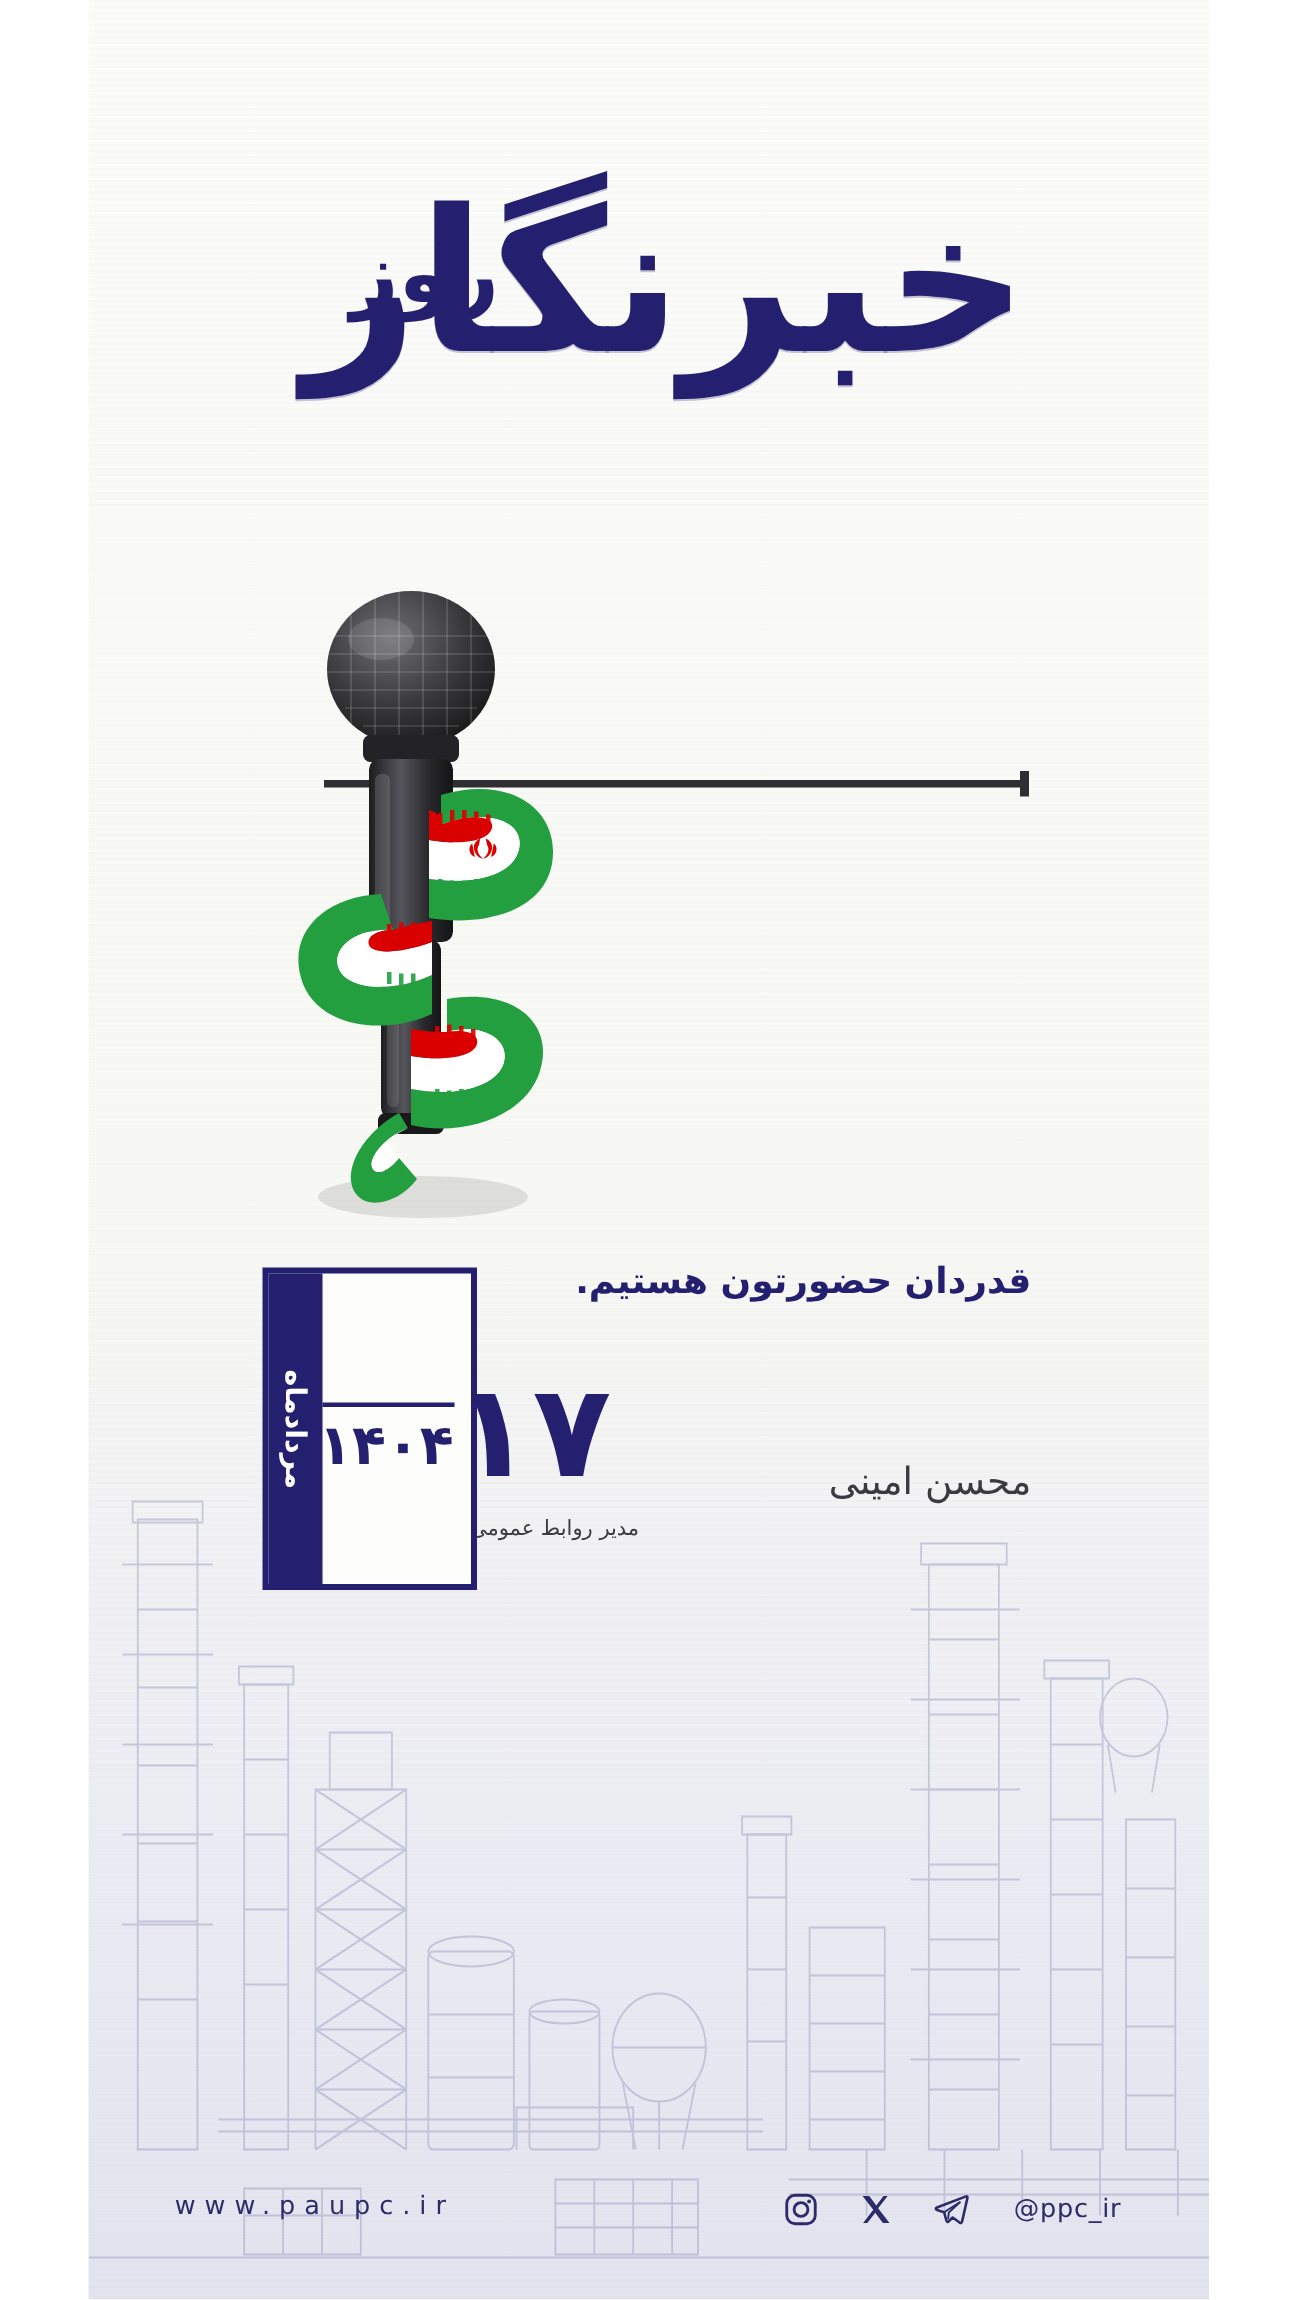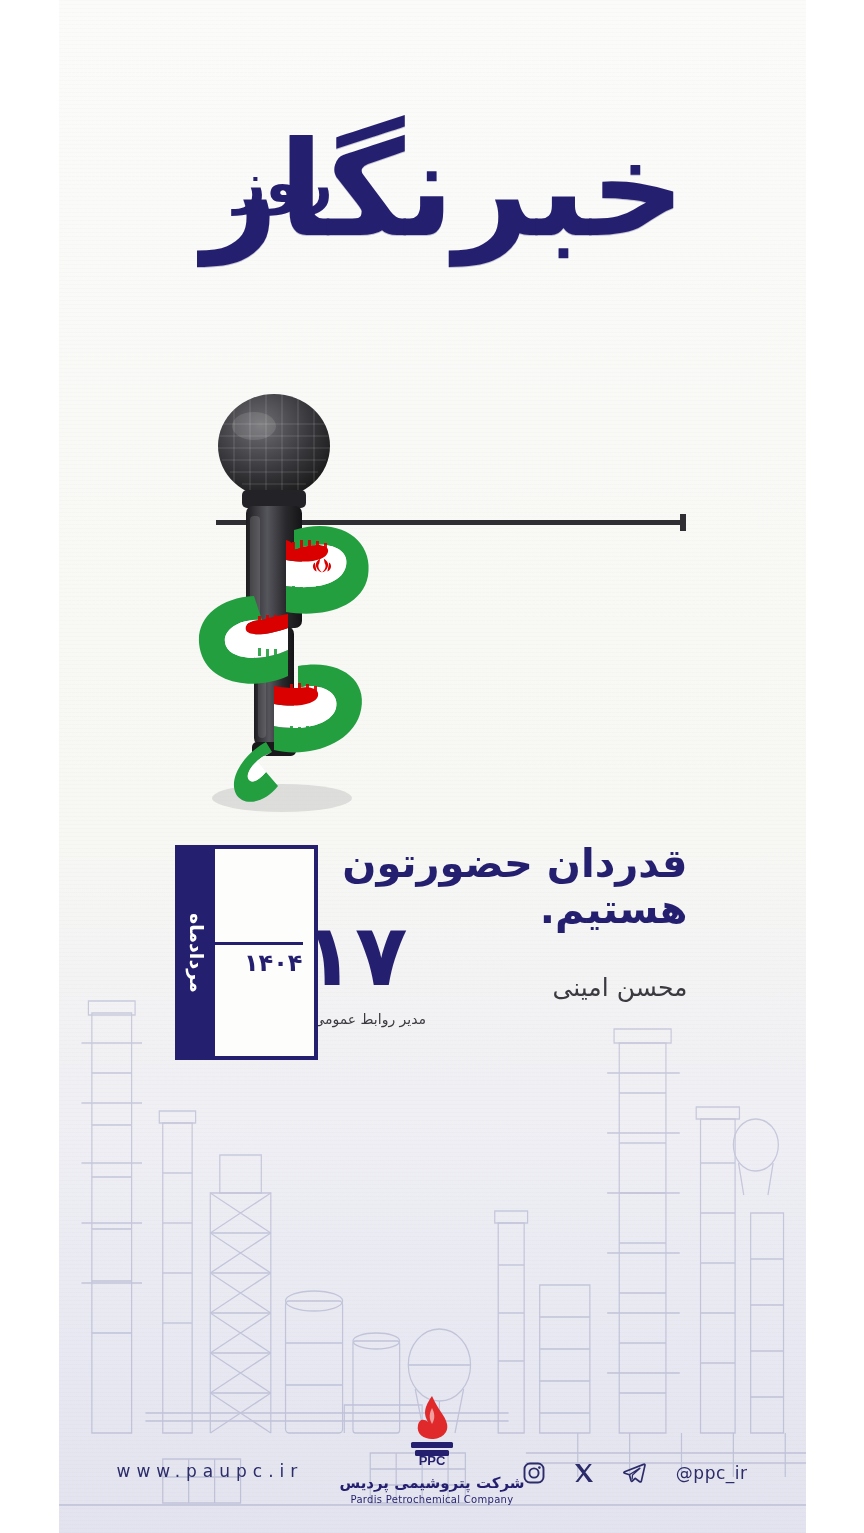--- a/index.html
+++ b/index.html
@@ -98,21 +98,21 @@
     letter-spacing:0px;
   }
   .thanks{
     position:absolute;
     top:840px;
     right:118px;
     width:470px;
     direction:rtl;
     text-align:right;
     color:#241f6e;
-    font-size:40px;
+    font-size:24px;
     font-weight:bold;
     letter-spacing:1px;
   }
   .signature{
     position:absolute;
     top:940px;
     right:118px;
     width:470px;
     direction:rtl;
     text-align:left;
@@ -168,21 +168,21 @@
   .date-day{
     color:#241f6e;
     font-size:86px;
     font-weight:bold;
     line-height:.95;
     letter-spacing:-2px;
   }
   .date-year{
     margin-top:8px;
     color:#241f6e;
-    font-size:24px;
+    font-size:37px;
     font-weight:bold;
     letter-spacing:2px;
     border-top:3px solid #241f6e;
     width:88px;
     text-align:right;
     padding-top:4px;
   }
 
   
   .footer{
@@ -446,31 +446,20 @@
     <div class="date-body">
       <div class="date-day">۱۷</div>
       <div class="date-year">۱۴۰۴</div>
     </div>
   </div>
 
   <div class="footer">
 
     <div class="website">www.paupc.ir</div>
 
-    <div class="logo">
-      <svg class="flame" width="54" height="72" viewBox="0 0 54 72" xmlns="http://www.w3.org/2000/svg">
-        <path d="M27 2 C17 16 20 22 23 28 C18 24 14 26 13 31 C11 40 19 45 27 45 C36 45 44 39 42 30 C40 21 33 16 27 2 Z" fill="#e0292b"></path>
-        <path d="M27 14 C23 22 25 26 27 30 C29 26 31 22 27 14 Z" fill="#ffffff" opacity=".55"></path>
-        <rect x="6" y="48" width="42" height="6" rx="1.5" fill="#241f6e"></rect>
-        <rect x="10" y="56" width="34" height="6" rx="1.5" fill="#241f6e"></rect>
-        <text x="27" y="71" font-size="13" font-weight="bold" text-anchor="middle" fill="#241f6e" font-family="Liberation Sans, sans-serif">PPC</text>
-      </svg>
-      <div class="logo-name-fa">شرکت پتروشیمی پردیس</div>
-      <div class="logo-name-en">Pardis Petrochemical Company</div>
-    </div>
 
     <div class="social">
       <svg class="sicon" viewBox="0 0 24 24">
         <rect x="2.5" y="2.5" width="19" height="19" rx="5.5" fill="none" stroke="#2c2c6a" stroke-width="1.9"></rect>
         <circle cx="12" cy="12" r="4.6" fill="none" stroke="#2c2c6a" stroke-width="1.9"></circle>
         <circle cx="17.4" cy="6.6" r="1.3" fill="#2c2c6a"></circle>
       </svg>
       <svg class="sicon" viewBox="0 0 24 24">
         <path d="M3 3 L10.2 12.2 L3.4 21 H6.2 L11.5 14.1 L16.6 21 H21 L13.4 11.2 L19.8 3 H17 L12.2 9.3 L7.5 3 Z" fill="#2c2c6a"></path>
       </svg>

